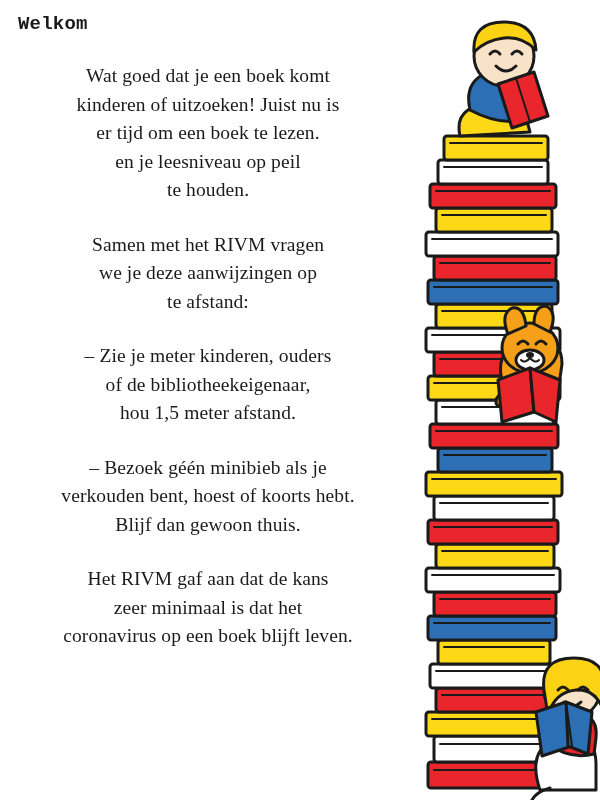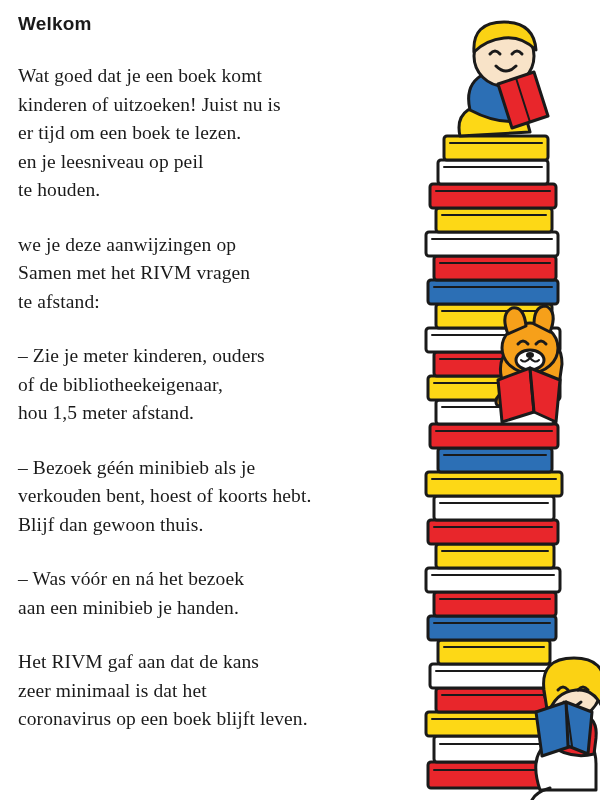--- a/index.html
+++ b/index.html
@@ -20,38 +20,39 @@
     height: 800px;
     box-sizing: border-box;
   }
   .text-column {
     position: absolute;
     left: 18px;
     top: 12px;
     width: 380px;
   }
   .heading {
-    font-family: Liberation Sans, sans-serif;
+    font-family: Liberation Mono, monospace;
     font-size: 19px;
     line-height: 24px;
     margin: 0 0 26px 0;
     letter-spacing: 0.2px;
   }
   .para {
     font-size: 19.5px;
     line-height: 28.5px;
     margin: 0 0 26px 0;
     letter-spacing: 0.1px;
   }
   .para:last-child {
     margin-bottom: 8px;
   }
   .para .line {
     display: block;
     white-space: nowrap;
+    text-align: center;
   }
 
   
   .illustration {
     position: absolute;
     right: 0;
     top: 0;
     width: 200px;
     height: 800px;
   }
@@ -69,41 +70,37 @@
 
     <p class="para">
       <span class="line">Wat goed dat je een boek komt</span>
       <span class="line">kinderen of uitzoeken! Juist nu is</span>
       <span class="line">er tijd om een boek te lezen.</span>
       <span class="line">en je leesniveau op peil</span>
       <span class="line">te houden.</span>
     </p>
 
     <p class="para">
+      <span class="line">Samen met het RIVM vragen</span>
       <span class="line">we je deze aanwijzingen op</span>
-      <span class="line">Samen met het RIVM vragen</span>
       <span class="line">te afstand:</span>
     </p>
 
     <p class="para">
       <span class="line">– Zie je meter kinderen, ouders</span>
       <span class="line">of de bibliotheekeigenaar,</span>
       <span class="line">hou 1,5 meter afstand.</span>
     </p>
 
     <p class="para">
       <span class="line">– Bezoek géén minibieb als je</span>
       <span class="line">verkouden bent, hoest of koorts hebt.</span>
       <span class="line">Blijf dan gewoon thuis.</span>
     </p>
 
-    <p class="para">
-      <span class="line">– Was vóór en ná het bezoek</span>
-      <span class="line">aan een minibieb je handen.</span>
-    </p>
 
     <p class="para">
       <span class="line">Het RIVM gaf aan dat de kans</span>
       <span class="line">zeer minimaal is dat het</span>
       <span class="line">coronavirus op een boek blijft leven.</span>
     </p>
   </div>
 
   <div class="illustration">
     <svg width="200" height="800" viewBox="0 0 200 800" xmlns="http://www.w3.org/2000/svg">

